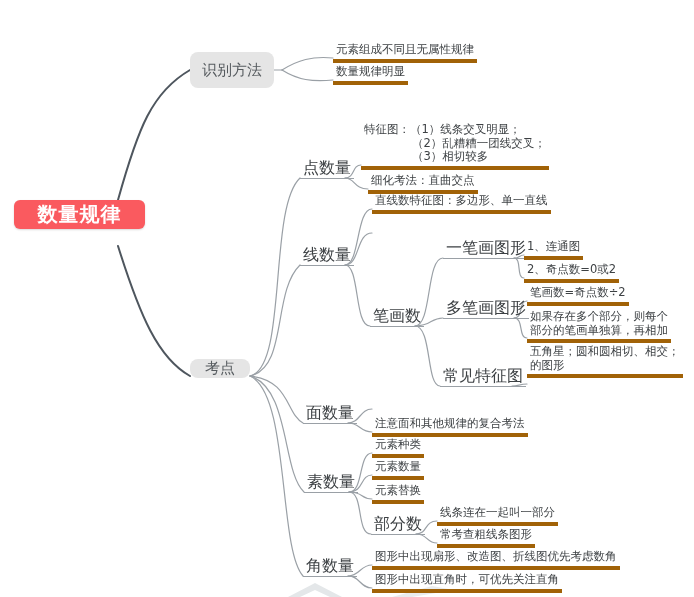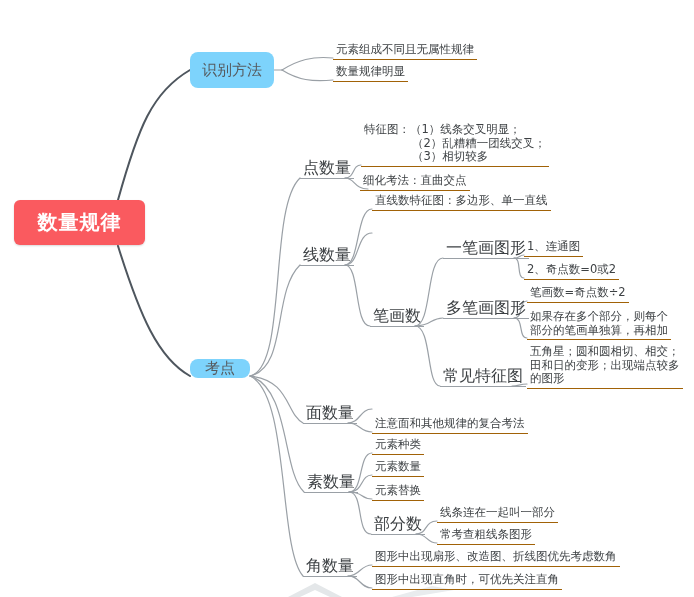--- a/index.html
+++ b/index.html
@@ -2,38 +2,38 @@
 <html><head>
 <meta charset="utf-8">
 <style>
   html,body{margin:0;padding:0;background:#ffffff;}
   #canvas{
     position:relative;width:694px;height:597px;background:#ffffff;overflow:hidden;
     font-family:"DejaVu Sans","Liberation Sans",sans-serif;
   }
   #wires{position:absolute;left:0;top:0;width:694px;height:597px;}
   .root-box{
-    position:absolute;left:14px;top:200px;width:131px;height:45px;
+    position:absolute;left:14px;top:200px;width:131px;height:29px;
     background:#fa5a5f;border-radius:6px;color:#ffffff;font-size:20px;font-weight:bold;
     display:flex;align-items:center;justify-content:center;letter-spacing:1px;
     box-shadow:0 1px 2px rgba(0,0,0,.15);
   }
   .node-box{
-    position:absolute;background:#7dd3fc;border-radius:8px;color:#565b5f;font-size:15px;
+    position:absolute;background:#e5e5e5;border-radius:8px;color:#565b5f;font-size:15px;
     display:flex;align-items:center;justify-content:center;
   }
   #method-box{left:190px;top:52px;width:84px;height:36px;}
   #exam-box{left:190px;top:359px;width:60px;height:19px;}
   .branch{
     position:absolute;font-size:16px;color:#3d4144;white-space:nowrap;
     border-bottom:1px solid #9aa0a6;padding:0 3px 2px 3px;line-height:16px;
   }
   .leaf{
     position:absolute;font-size:11.5px;color:#3d4144;white-space:nowrap;
-    border-bottom:1px solid #a16207;padding:0 3px 2px 3px;line-height:13.5px;
+    border-bottom:4px solid #a16207;padding:0 3px 2px 3px;line-height:13.5px;
   }
   .leaf .ln{display:block;}
   .leaf .indent{padding-left:48px;}
 </style>
 </head>
 <body>
 
 <div id="canvas">
 
   <svg id="wires" viewBox="0 0 694 597">
@@ -100,42 +100,41 @@
 
   <div class="leaf" style="left:333px;top:43px;">元素组成不同且无属性规律</div>
   <div class="leaf" style="left:333px;top:65px;">数量规律明显</div>
 
   <div class="branch" style="left:300px;top:160px;">点数量</div>
   <div class="leaf" style="left:361px;top:123px;">
     <span class="ln">特征图：（1）线条交叉明显；</span>
     <span class="ln indent">（2）乱糟糟一团线交叉；</span>
     <span class="ln indent">（3）相切较多</span>
   </div>
-  <div class="leaf" style="left:360px;top:174px;text-align:center;">细化考法：直曲交点</div>
+  <div class="leaf" style="left:368px;top:174px;text-align:center;">细化考法：直曲交点</div>
 
   <div class="branch" style="left:300px;top:247px;">线数量</div>
   <div class="leaf" style="left:372px;top:194px;">直线数特征图：多边形、单一直线</div>
 
   <div class="branch" style="left:370px;top:308px;">笔画数</div>
 
   <div class="branch" style="left:443px;top:240px;">一笔画图形</div>
   <div class="leaf" style="left:524px;top:240px;">1、连通图</div>
   <div class="leaf" style="left:524px;top:263px;">2、奇点数=0或2</div>
 
   <div class="branch" style="left:443px;top:300px;">多笔画图形</div>
   <div class="leaf" style="left:527px;top:286px;">笔画数=奇点数÷2</div>
   <div class="leaf" style="left:527px;top:310px;">
     <span class="ln">如果存在多个部分，则每个</span>
     <span class="ln">部分的笔画单独算，再相加</span>
   </div>
 
   <div class="branch" style="left:440px;top:368px;">常见特征图</div>
   <div class="leaf" style="left:527px;top:345px;">
     <span class="ln">五角星；圆和圆相切、相交；</span>
-    <span class="ln">田和日的变形；出现端点较多</span>
     <span class="ln">的图形</span>
   </div>
 
   <div class="branch" style="left:303px;top:405px;">面数量</div>
   <div class="leaf" style="left:372px;top:417px;">注意面和其他规律的复合考法</div>
 
   <div class="branch" style="left:304px;top:474px;">素数量</div>
   <div class="leaf" style="left:372px;top:438px;text-align:center;">元素种类</div>
   <div class="leaf" style="left:372px;top:460px;">元素数量</div>
   <div class="leaf" style="left:372px;top:484px;">元素替换</div>

